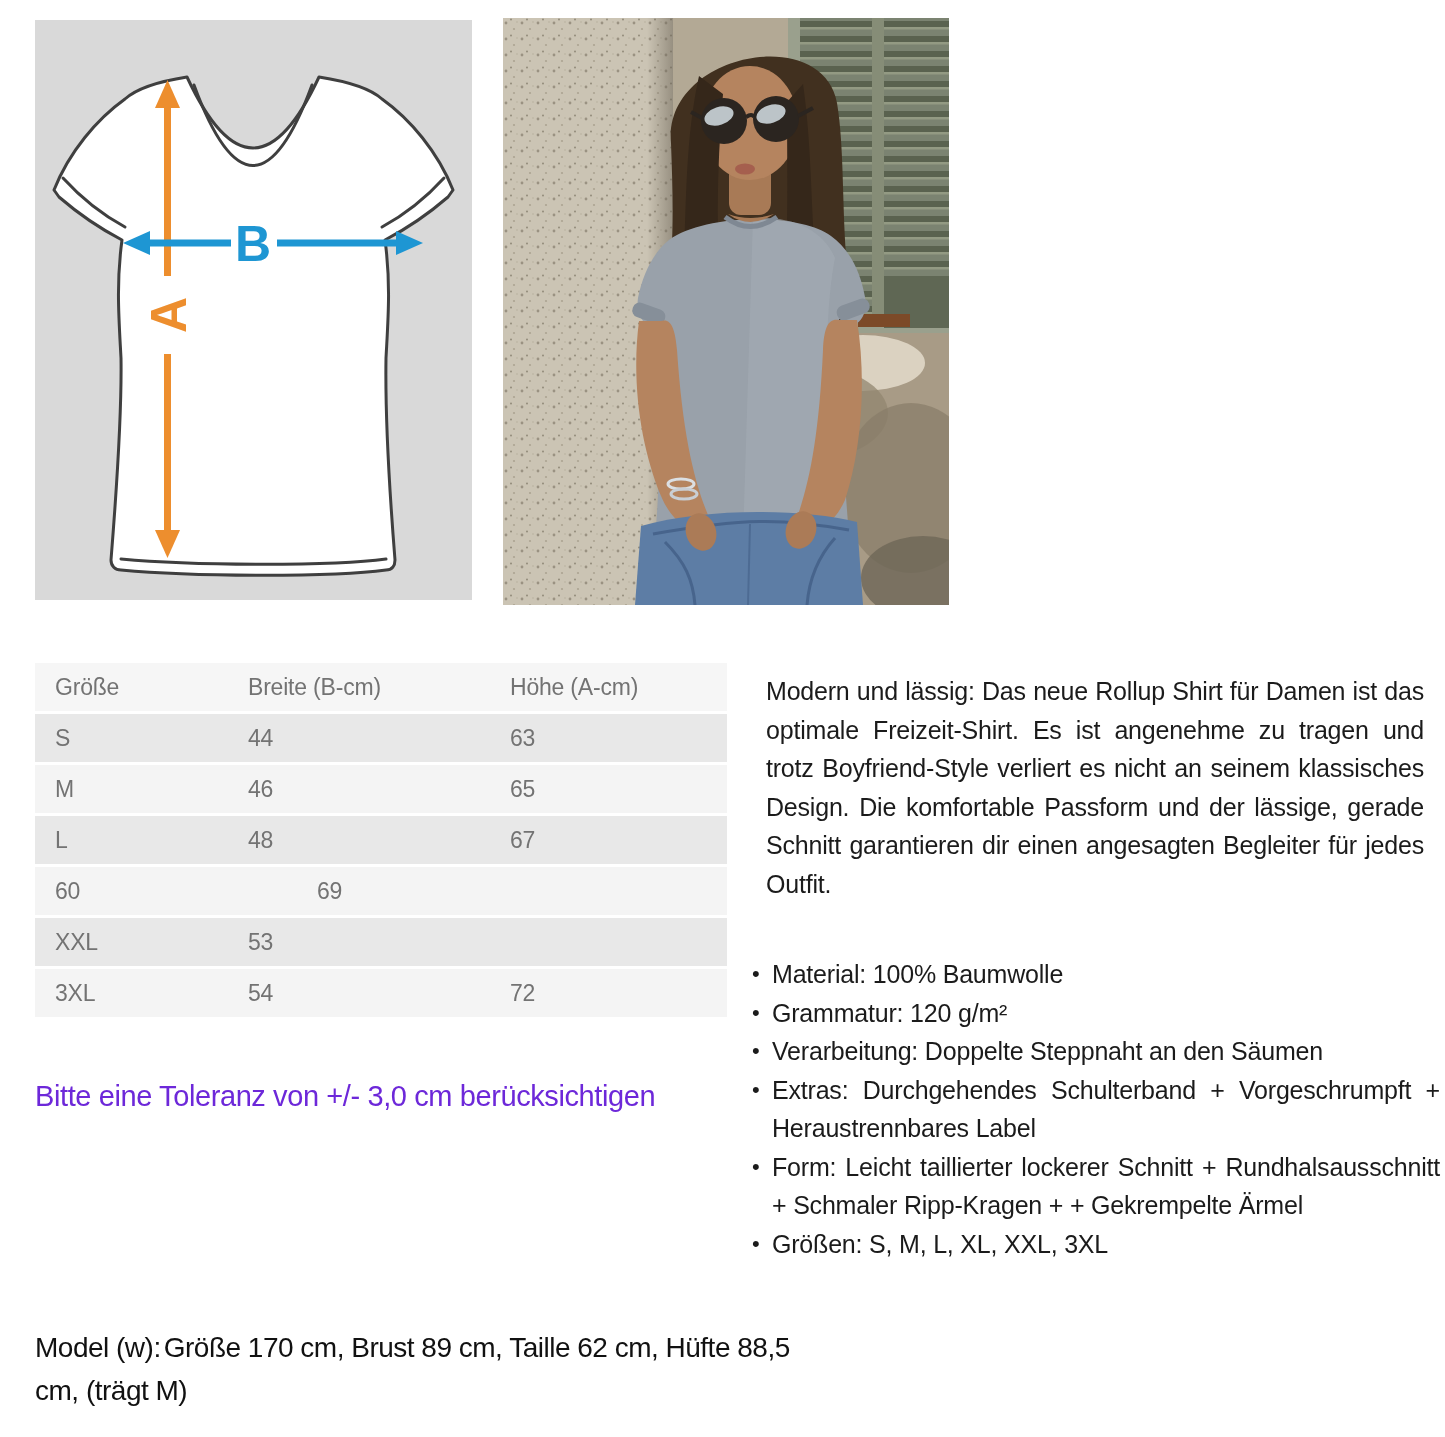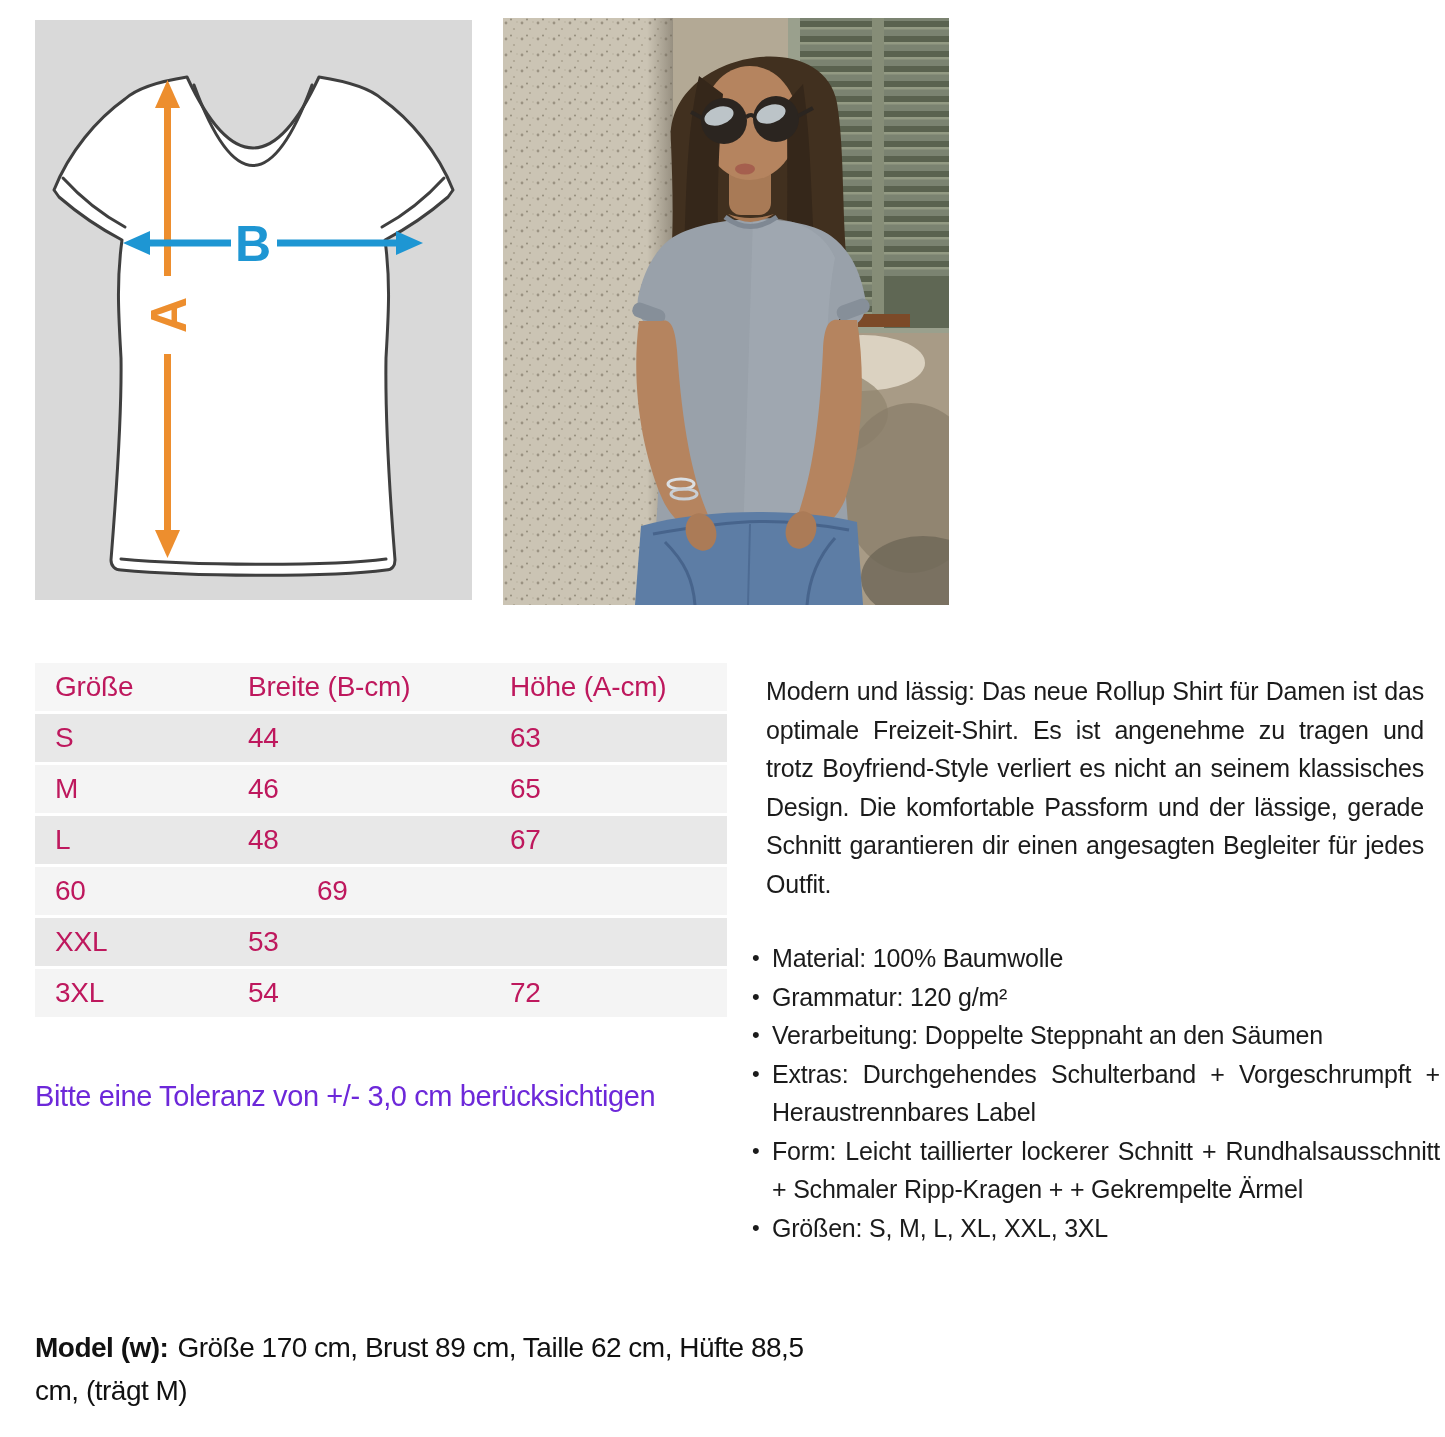--- a/index.html
+++ b/index.html
@@ -17,50 +17,50 @@
   .diagram-panel svg{display:block}
   
   .photo{
     position:absolute;left:503px;top:18px;width:446px;height:587px;
     overflow:hidden;
   }
   .photo svg{display:block}
   
   .size-table{
     position:absolute;left:35px;top:663px;width:692px;
-    font-size:28px;color:#be185d;letter-spacing:-0.2px;
+    font-size:23px;color:#737373;letter-spacing:-0.2px;
   }
   .t-row{display:flex;height:48px;line-height:48px;border-bottom:3px solid #ffffff}
   .t-row .c1{width:193px;padding-left:20px;box-sizing:border-box}
   .t-row .c2{width:262px;padding-left:20px;box-sizing:border-box}
   .t-row .c3{flex:1;padding-left:20px;box-sizing:border-box}
   .t-head{background:#f6f6f6}
   .r-dark{background:#e8e8e8}
   .r-light{background:#f4f4f4}
   
   .tolerance{
     position:absolute;left:35px;top:1080px;
     font-size:29px;color:#6d28d9;letter-spacing:-0.4px;white-space:nowrap;
   }
   
   .description{
     position:absolute;left:750px;top:656px;width:690px;
     font-size:25px;line-height:38.5px;color:#1b1b1b;
     text-align:justify;letter-spacing:-0.2px;
   }
   .description p{margin:16px}
-  .features{list-style:none;margin:36px 0 0 0;padding:0}
+  .features{list-style:none;margin:52px 0 0 0;padding:0}
   .features li{position:relative;padding-left:22px}
   .features li::before{content:"\2022";position:absolute;left:2px;top:0;font-size:22px}
   
   .model-info{
     position:absolute;left:35px;top:1326px;width:800px;
     font-size:28px;line-height:43px;color:#111111;letter-spacing:-0.5px;
   }
-  .model-info .lbl{font-weight:bold;margin-right:9px}
+  .model-info .lbl{font-weight:normal;margin-right:3px}
 </style>
 </head>
 <body>
 
 <div class="diagram-panel">
   <svg viewBox="0 0 437 580" width="437" height="580">
 
     <g stroke="#3f3f3f" stroke-width="3" fill="none" stroke-linecap="round" stroke-linejoin="round">
       <path fill="#ffffff" d="M152 57 C120 62 100 70 90 79 C62 99 34 132 19 170 L24 177
         C46 196 64 208 87 220 C81 264 84 300 86 338 C87 400 80 490 76 540

